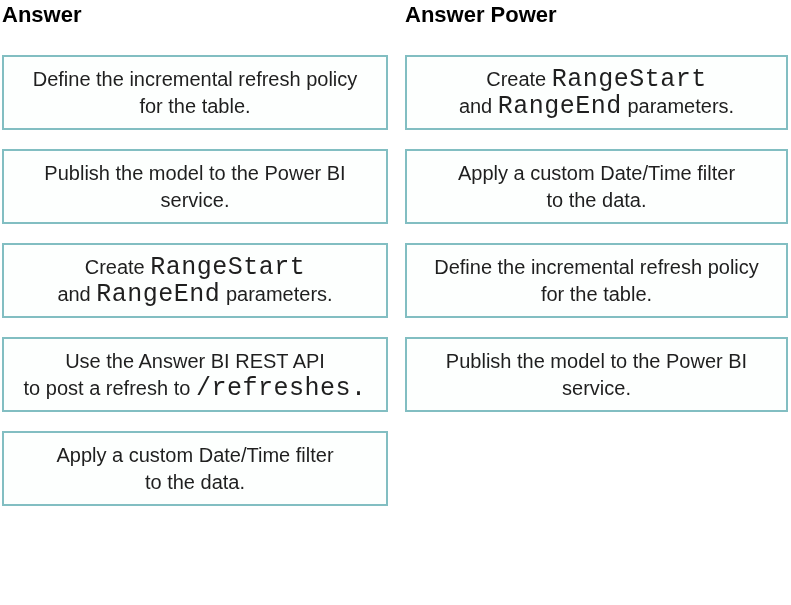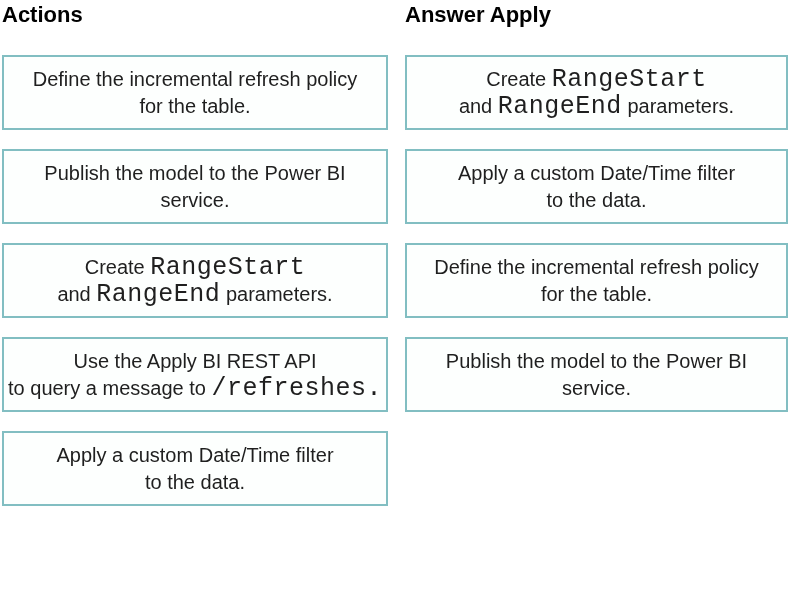--- a/index.html
+++ b/index.html
@@ -51,46 +51,46 @@
     font-family:"Liberation Mono", "DejaVu Sans Mono", monospace;
     font-size:25px;
     letter-spacing:0.5px;
   }
 </style>
 </head>
 <body>
 
 <div class="wrap">
   <div class="col col-left">
-    <div class="col-header">Actions</div>
+    <div class="col-header">Answer</div>
     <div id="actions-list">
         <div class="card">
           <div class="line"><span>Define the incremental refresh policy</span></div>
           <div class="line"><span>for the table.</span></div>
         </div>
         <div class="card">
           <div class="line"><span>Publish the model to the Power BI</span></div>
           <div class="line"><span>service.</span></div>
         </div>
         <div class="card">
           <div class="line"><span>Create </span><span class="mono">RangeStart</span></div>
           <div class="line"><span>and </span><span class="mono">RangeEnd</span><span> parameters.</span></div>
         </div>
         <div class="card">
-          <div class="line"><span>Use the Apply BI REST API</span></div>
-          <div class="line"><span>to query a message to </span><span class="mono">/refreshes.</span></div>
+          <div class="line"><span>Use the Answer BI REST API</span></div>
+          <div class="line"><span>to post a refresh to </span><span class="mono">/refreshes.</span></div>
         </div>
         <div class="card">
           <div class="line"><span>Apply a custom Date/Time filter</span></div>
           <div class="line"><span>to the data.</span></div>
         </div>
       </div>
   </div>
   <div class="col col-right">
-    <div class="col-header">Answer Apply</div>
+    <div class="col-header">Answer Power</div>
     <div id="answer-list">
         <div class="card">
           <div class="line"><span>Create </span><span class="mono">RangeStart</span></div>
           <div class="line"><span>and </span><span class="mono">RangeEnd</span><span> parameters.</span></div>
         </div>
         <div class="card">
           <div class="line"><span>Apply a custom Date/Time filter</span></div>
           <div class="line"><span>to the data.</span></div>
         </div>
         <div class="card">

